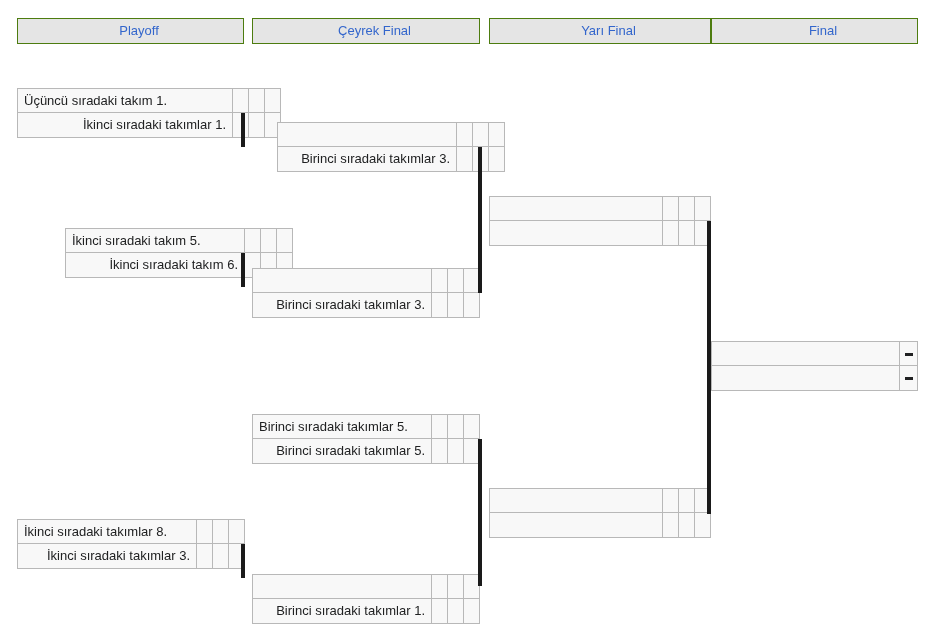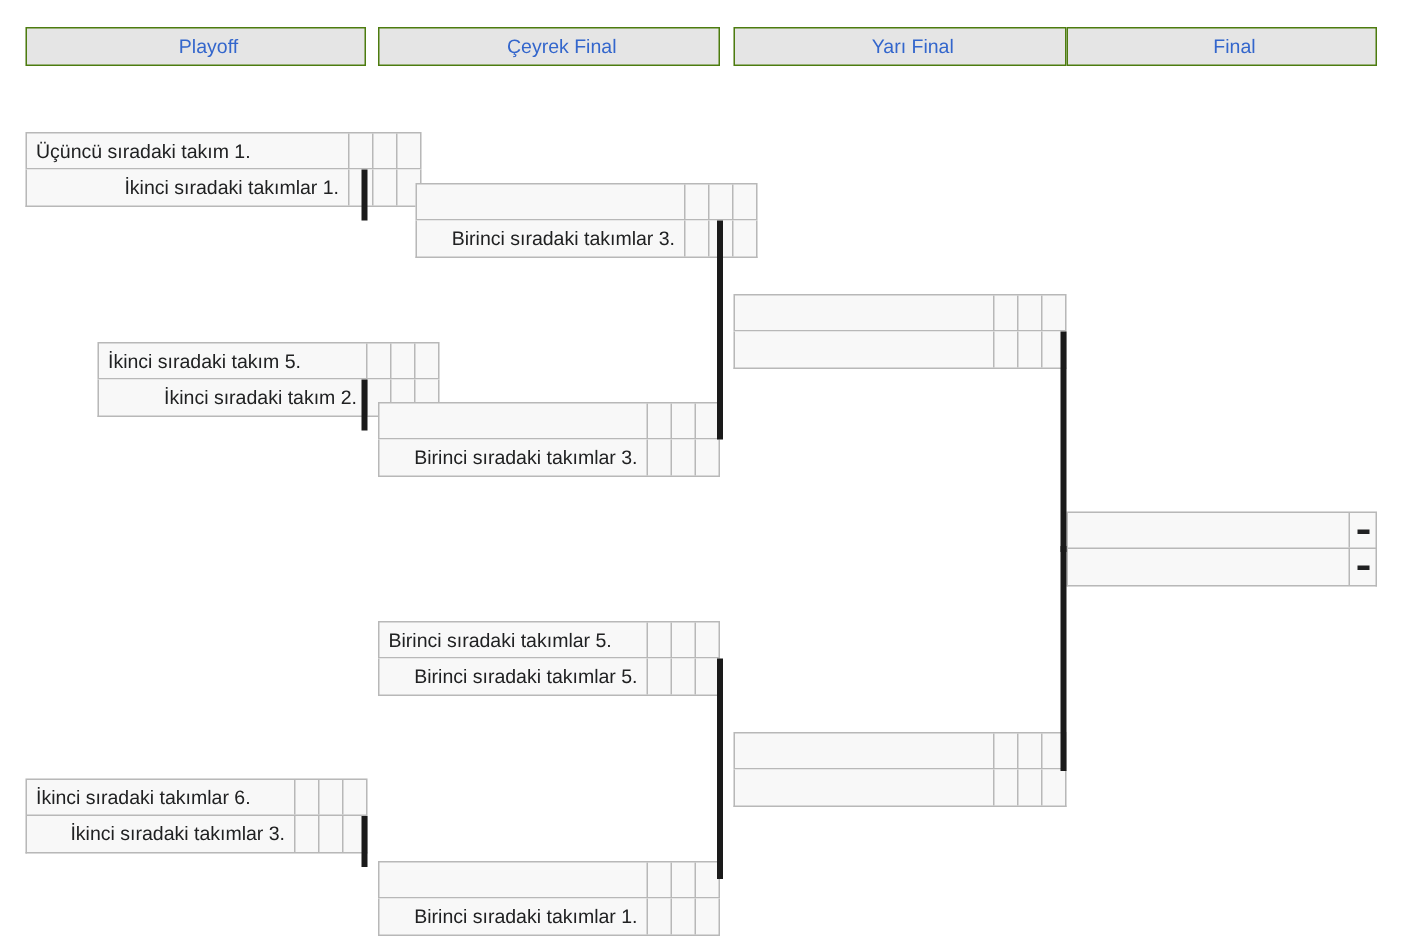--- a/index.html
+++ b/index.html
@@ -130,30 +130,30 @@
   </div>
 
   <div class="match" style="left:17px; top:228px; width:228px;margin-left:48px;">
     <div class="match-row">
       <div class="team-name">İkinci sıradaki takım 5.</div>
       <div class="score-cell"></div>
       <div class="score-cell"></div>
       <div class="score-cell"></div>
     </div>
     <div class="match-row">
-      <div class="team-name">İkinci sıradaki takım 2.</div>
+      <div class="team-name">İkinci sıradaki takım 6.</div>
       <div class="score-cell"></div>
       <div class="score-cell"></div>
       <div class="score-cell"></div>
     </div>
   </div>
 
   <div class="match" style="left:17px; top:519px; width:228px;">
     <div class="match-row">
-      <div class="team-name">İkinci sıradaki takımlar 6.</div>
+      <div class="team-name">İkinci sıradaki takımlar 8.</div>
       <div class="score-cell"></div>
       <div class="score-cell"></div>
       <div class="score-cell"></div>
     </div>
     <div class="match-row">
       <div class="team-name">İkinci sıradaki takımlar 3.</div>
       <div class="score-cell"></div>
       <div class="score-cell"></div>
       <div class="score-cell"></div>
     </div>

